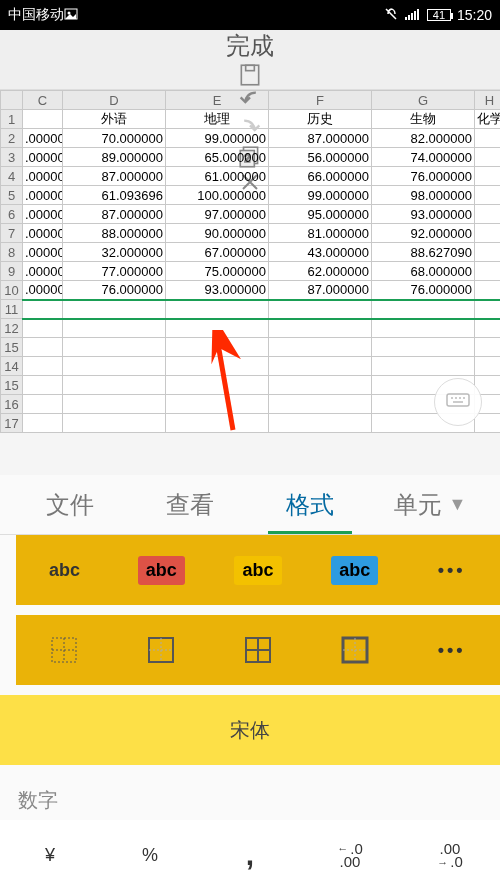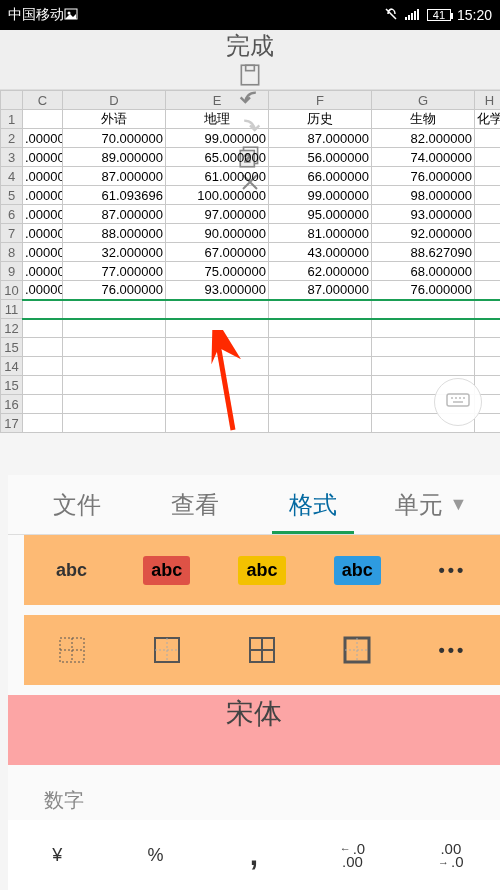--- a/index.html
+++ b/index.html
@@ -30,38 +30,38 @@
   .sheet .colD, .sheet .colE, .sheet .colF, .sheet .colG { width: 103px; }
   .sheet .colH { width: 30px; }
   .sheet .header-row td { text-align: center; background: #fff; }
   .sheet .sel-top td { border-top: 2px solid #1a9e55; }
   .sheet .sel-bottom td { border-bottom: 2px solid #1a9e55; }
 
   
   .kbd-float { position: absolute; right: 18px; top: 378px; width: 48px; height: 48px; border: 1px solid #ddd; border-radius: 50%; background: rgba(255,255,255,0.9); display: flex; align-items: center; justify-content: center; color: #bbb; }
 
   
-  .panel { position: absolute; bottom: 0; left: 8px; right: 0; background: #fafafa; }
+  .panel { position: absolute; bottom: 0; left: 0; right: 0; background: #fafafa; }
   .tabs { display: flex; align-items: center; height: 60px; border-bottom: 1px solid #ddd; padding: 0 10px; }
   .tabs .tab { flex: 1; text-align: center; font-size: 24px; color: #777; height: 100%; display: flex; align-items: center; justify-content: center; position: relative; }
   .tabs .tab.active { color: #0369a1; }
   .tabs .tab.active::after { content: ""; position: absolute; bottom: 0; left: 15%; right: 15%; height: 3px; background: #1a9e55; }
   .tabs .chev { color: #999; font-size: 18px; }
 
-  .row { display: flex; align-items: center; justify-content: space-around; height: 70px; background: #fdba74; margin: 0 0 10px 16px; }
+  .row { display: flex; align-items: center; justify-content: space-around; height: 70px; background: #eab308; margin: 0 0 10px 16px; }
   .cell { flex: 1; display: flex; align-items: center; justify-content: center; font-size: 18px; color: #333; }
   .abc { font-weight: bold; font-size: 18px; padding: 4px 8px; border-radius: 3px; }
   .abc.red { background: #de5246; color: #000; }
   .abc.yellow { background: #f3c100; color: #000; }
   .abc.blue { background: #2e9be0; color: #000; }
   .dots { letter-spacing: 3px; font-weight: bold; }
 
-  .font-row { height: 70px; background: #fca5a5; display: flex; align-items: flex-start; justify-content: center; font-size: 28px; color: #444; margin-bottom: 12px; }
-
-  .section-label { font-size: 20px; color: #888; padding: 10px 36px 6px; }
+  .font-row { height: 70px; background: #fde047; display: flex; align-items: center; justify-content: center; font-size: 20px; color: #444; margin-bottom: 12px; }
+
+  .section-label { font-size: 20px; color: #888; padding: 10px 18px 6px; }
   .num-row { display: flex; align-items: center; justify-content: space-around; height: 70px; background: #fff; font-size: 24px; }
   .num-row .cell { font-family: Arial, sans-serif; }
 
   
   .arrow { position: absolute; color: #ff2a00; pointer-events: none; }
   .arrow svg { display: block; }
 </style>
 </head>
 <body>
 

